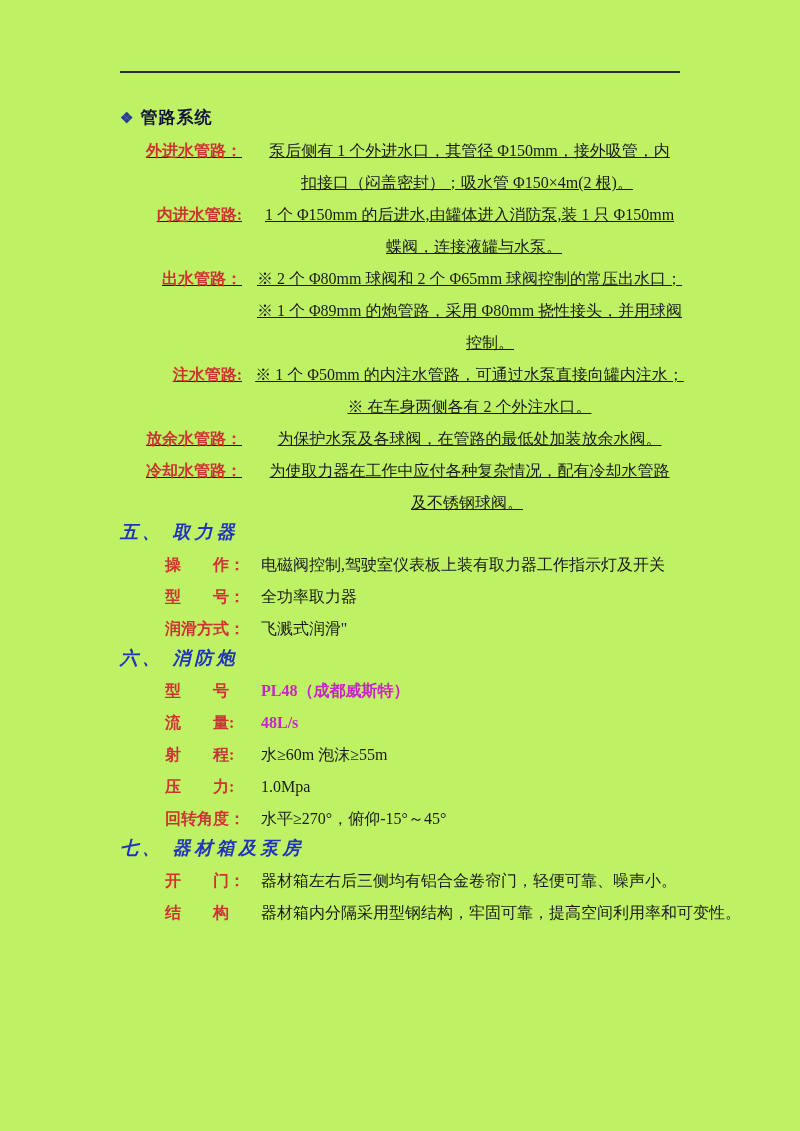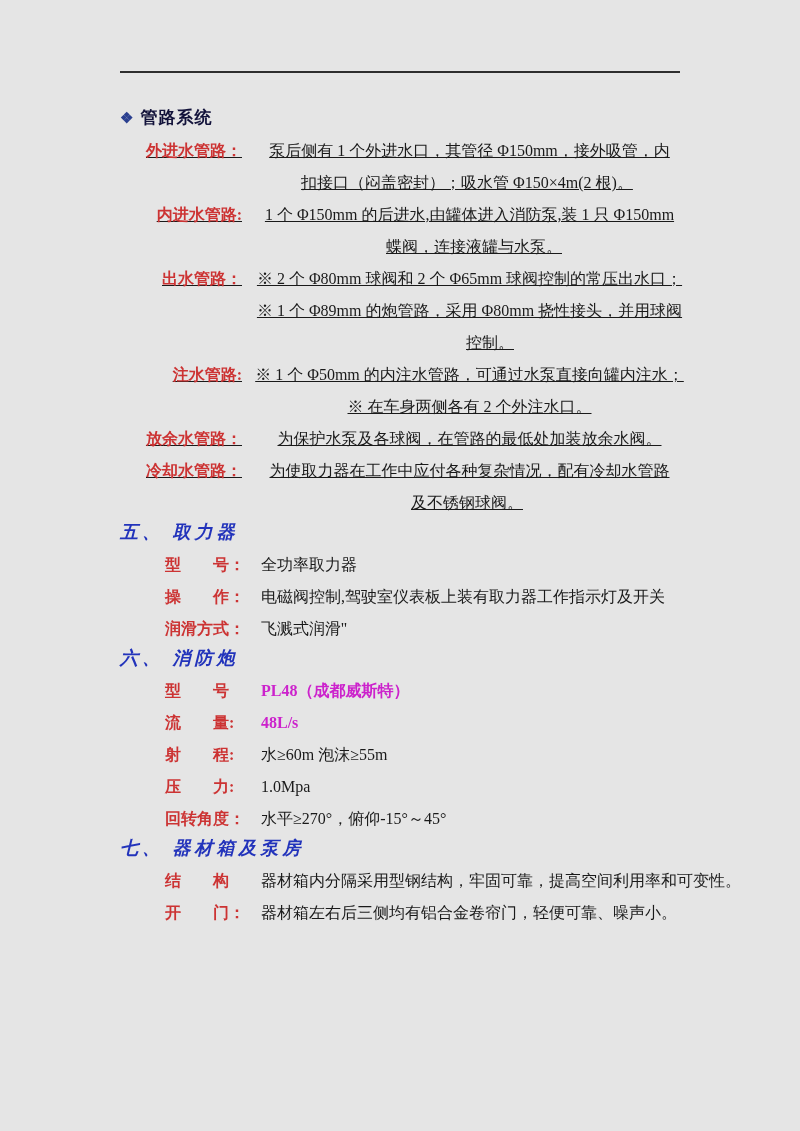--- a/index.html
+++ b/index.html
@@ -4,21 +4,21 @@
 <style>
   * { margin: 0; padding: 0; box-sizing: border-box; }
   html, body { background: #ffffff; }
   body {
     width: 800px; height: 1131px;
     font-family: "Liberation Serif", "DejaVu Serif", serif;
     color: #1a1a1a;
     position: relative;
     overflow: hidden;
   }
-  .page { position: absolute; left: 0; top: 0; width: 800px; height: 1131px; background: #e5e5e5; }
+  .page { position: absolute; left: 0; top: 0; width: 800px; height: 1131px; background: #bef264; }
   .top-rule {
     position: absolute; left: 120px; top: 71px; width: 560px; height: 0;
     border-top: 2px solid #2e2e2e;
   }
   .content { position: absolute; left: 120px; top: 100px; width: 572px; }
 
   
   .bullet-header { font-size: 17px; font-weight: bold; color: #12123a; padding-top: 6px; letter-spacing: 1px; }
   .bullet-header .diamond { color: #2a3f8f; font-size: 15px; margin-right: 6px; }
   .pipe-rows { margin-top: 6px; text-decoration: underline; }
@@ -114,26 +114,26 @@
           <div class="pline i1">为使取力器在工作中应付各种复杂情况，配有冷却水管路</div>
           <div class="pline i0">及不锈钢球阀。</div>
         </div>
       </div>
 
     </div>
 
     <div class="sec-header">五、 取力器</div>
     <div class="spec-rows">
       <div class="spec-row">
+        <div class="slabel">操　　作：</div>
+        <div class="svalue">电磁阀控制,驾驶室仪表板上装有取力器工作指示灯及开关</div>
+      </div>
+      <div class="spec-row">
         <div class="slabel">型　　号：</div>
         <div class="svalue">全功率取力器</div>
-      </div>
-      <div class="spec-row">
-        <div class="slabel">操　　作：</div>
-        <div class="svalue">电磁阀控制,驾驶室仪表板上装有取力器工作指示灯及开关</div>
       </div>
       <div class="spec-row">
         <div class="slabel">润滑方式：</div>
         <div class="svalue">飞溅式润滑''</div>
       </div>
     </div>
 
     <div class="sec-header">六、 消防炮</div>
     <div class="spec-rows">
       <div class="spec-row">
@@ -154,23 +154,23 @@
       </div>
       <div class="spec-row">
         <div class="slabel">回转角度：</div>
         <div class="svalue">水平≥270°，俯仰-15°～45°</div>
       </div>
     </div>
 
     <div class="sec-header">七、 器材箱及泵房</div>
     <div class="spec-rows">
       <div class="spec-row">
+        <div class="slabel">开　　门：</div>
+        <div class="svalue">器材箱左右后三侧均有铝合金卷帘门，轻便可靠、噪声小。</div>
+      </div>
+      <div class="spec-row">
         <div class="slabel">结　　构</div>
         <div class="svalue">器材箱内分隔采用型钢结构，牢固可靠，提高空间利用率和可变性。</div>
-      </div>
-      <div class="spec-row">
-        <div class="slabel">开　　门：</div>
-        <div class="svalue">器材箱左右后三侧均有铝合金卷帘门，轻便可靠、噪声小。</div>
       </div>
     </div>
 
   </div>
 </div>
 
 </body></html>

